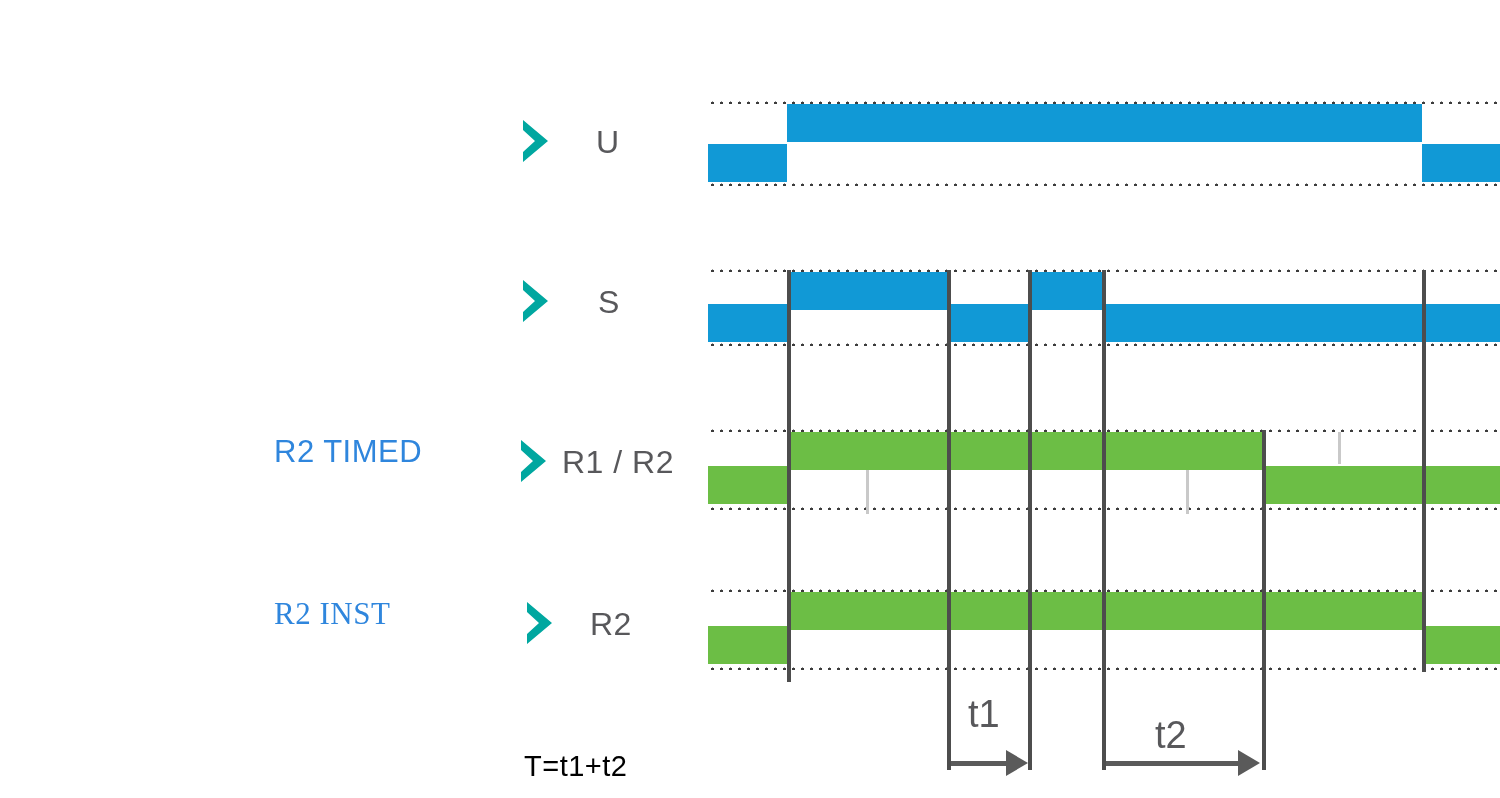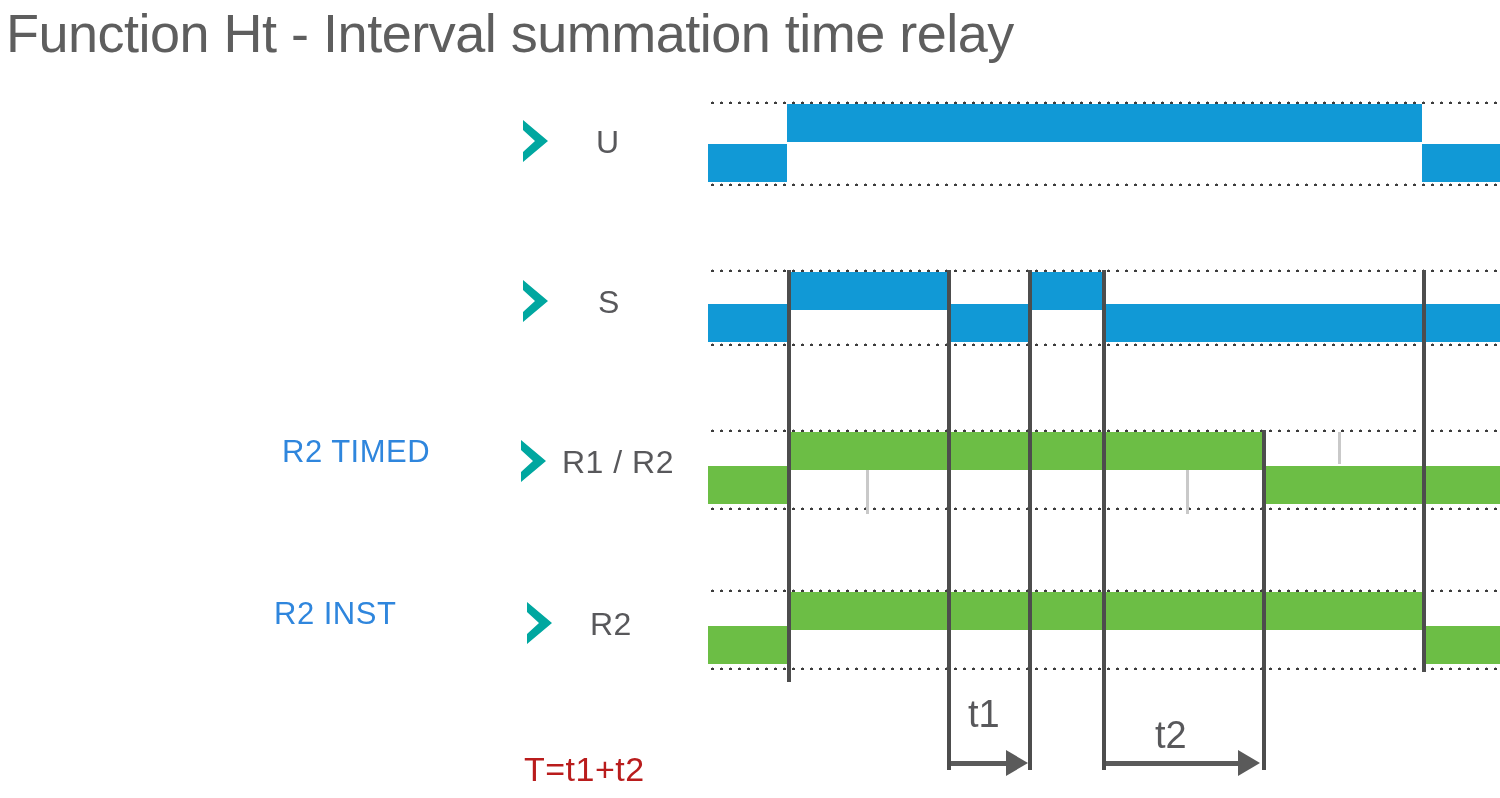--- a/index.html
+++ b/index.html
@@ -63,40 +63,39 @@
 
   
   .tlabel{
     position:absolute;
     font-size:38px;
     color:#58585b;
     white-space:nowrap;
   }
   .sumlabel{
     position:absolute;
-    font-size:34px;
-    color:#b91c1c;
+    font-size:29px;
+    color:#000000;
     white-space:nowrap;
     letter-spacing:0.5px;
   }
   .arrowline{position:absolute;height:5px;background:#5a5a5a;}
   .arrowhead{
     position:absolute;
     width:0;height:0;
     border-top:13px solid transparent;
     border-bottom:13px solid transparent;
     border-left:22px solid #5a5a5a;
   }
 </style>
 </head>
 <body>
 
 <div id="stage">
 
-  <div class="title">Function Ht - Interval summation time relay</div>
 
   <div class="row" style="top:0;">
 
     <div class="marker" style="left:520px; top:118px;">
       <svg width="30" height="46" viewBox="0 0 30 46">
         <path d="M3 2 L28 23 L3 44 L3 34 L15 23 L3 12 Z" fill="#00a7a0"></path>
       </svg>
     </div>
 
     <div class="sig-name" style="left:596px; top:124px;">U</div>
@@ -126,21 +125,21 @@
       <div class="band blue" style="left:0px;   top:36px; width:79px;"></div>
       <div class="band blue" style="left:79px;  top:4px;  width:160px;"></div>
       <div class="band blue" style="left:239px; top:36px; width:81px;"></div>
       <div class="band blue" style="left:320px; top:4px;  width:74px;"></div>
       <div class="band blue" style="left:394px; top:36px; width:398px;"></div>
     </div>
   </div>
 
   <div class="row" style="top:0;">
 
-    <div class="rowlabel-left" style="left:274px; top:434px;margin-left:8px;">R2 TIMED</div>
+    <div class="rowlabel-left" style="left:274px; top:434px;">R2 TIMED</div>
 
     <div class="marker" style="left:518px; top:438px;">
       <svg width="30" height="46" viewBox="0 0 30 46">
         <path d="M3 2 L28 23 L3 44 L3 34 L15 23 L3 12 Z" fill="#00a7a0"></path>
       </svg>
     </div>
 
     <div class="sig-name" style="left:562px; top:444px;">R1 / R2</div>
 
     <div class="track" style="top:428px; height:82px;">
@@ -151,21 +150,21 @@
       <div class="band green" style="left:554px; top:38px; width:238px;"></div>
     </div>
 
     <div class="vline thin" style="left:866px; top:470px; height:44px;"></div>
     <div class="vline thin" style="left:1186px;top:470px; height:44px;"></div>
     <div class="vline thin" style="left:1338px;top:432px; height:32px;"></div>
   </div>
 
   <div class="row" style="top:0;">
 
-    <div class="rowlabel-left" style="left:274px; top:596px;">R2 INST</div>
+    <div class="rowlabel-left" style="left:274px; top:596px;font-family:Liberation Serif, serif;">R2 INST</div>
 
     <div class="marker" style="left:524px; top:600px;">
       <svg width="30" height="46" viewBox="0 0 30 46">
         <path d="M3 2 L28 23 L3 44 L3 34 L15 23 L3 12 Z" fill="#00a7a0"></path>
       </svg>
     </div>
 
     <div class="sig-name" style="left:590px; top:606px;">R2</div>
 
     <div class="track" style="top:588px; height:82px;">

